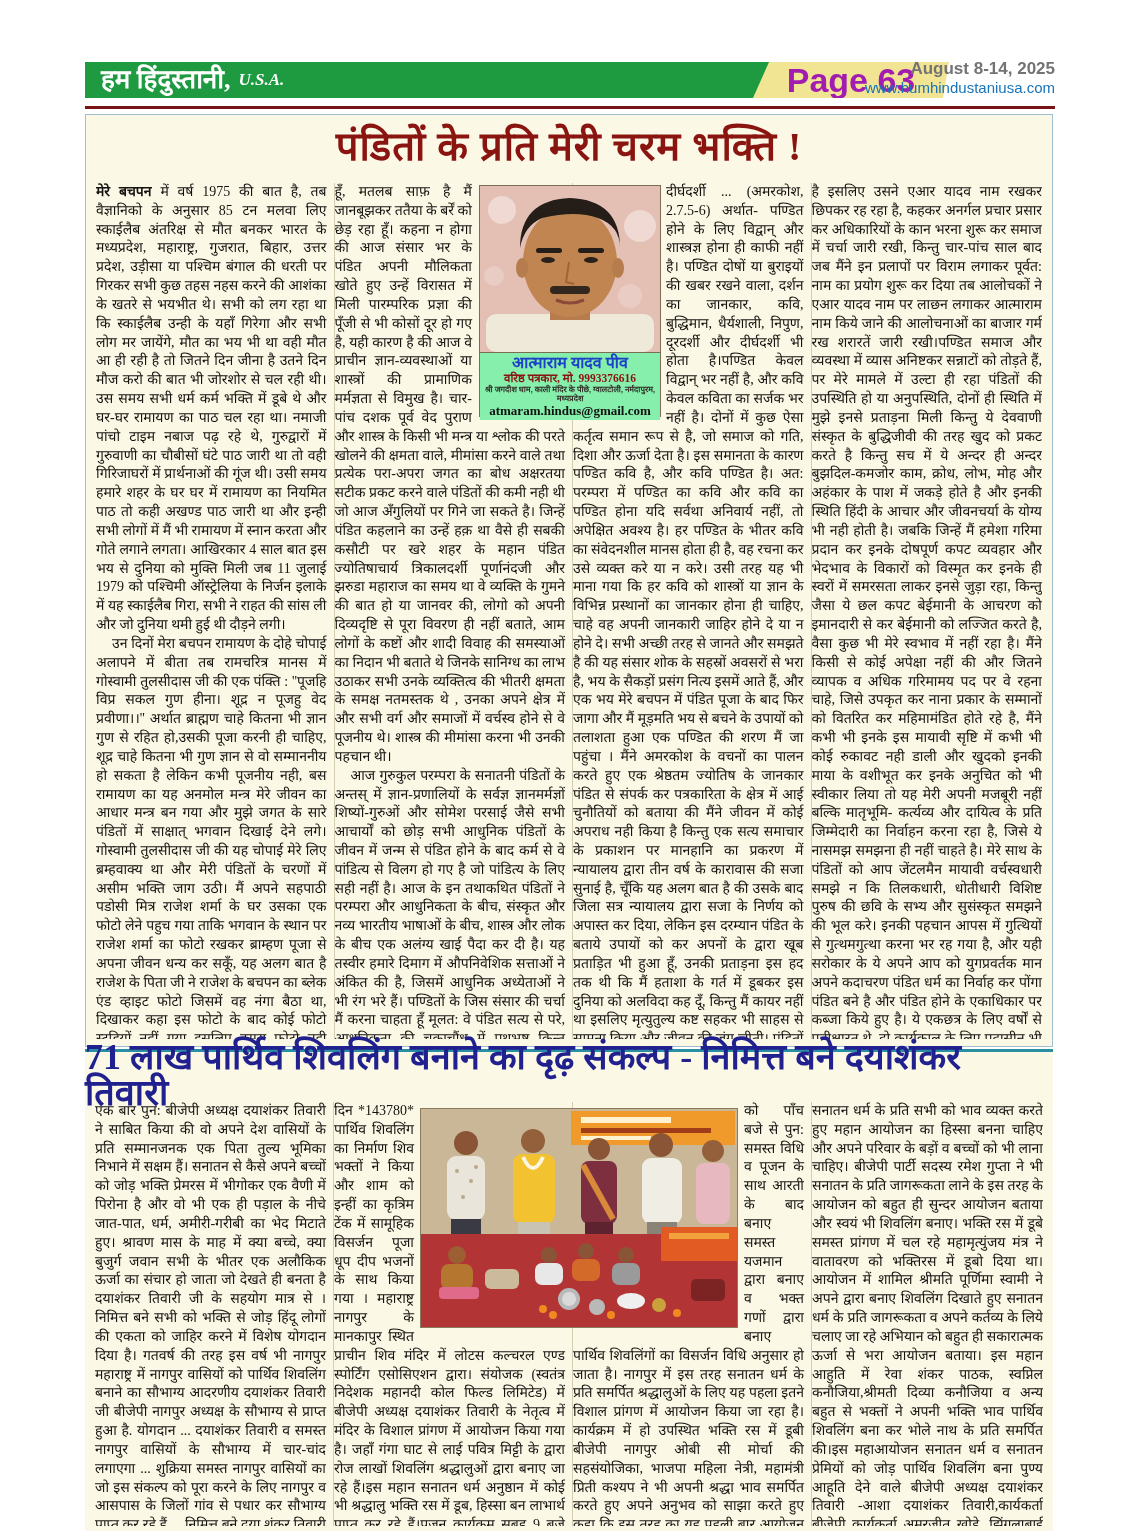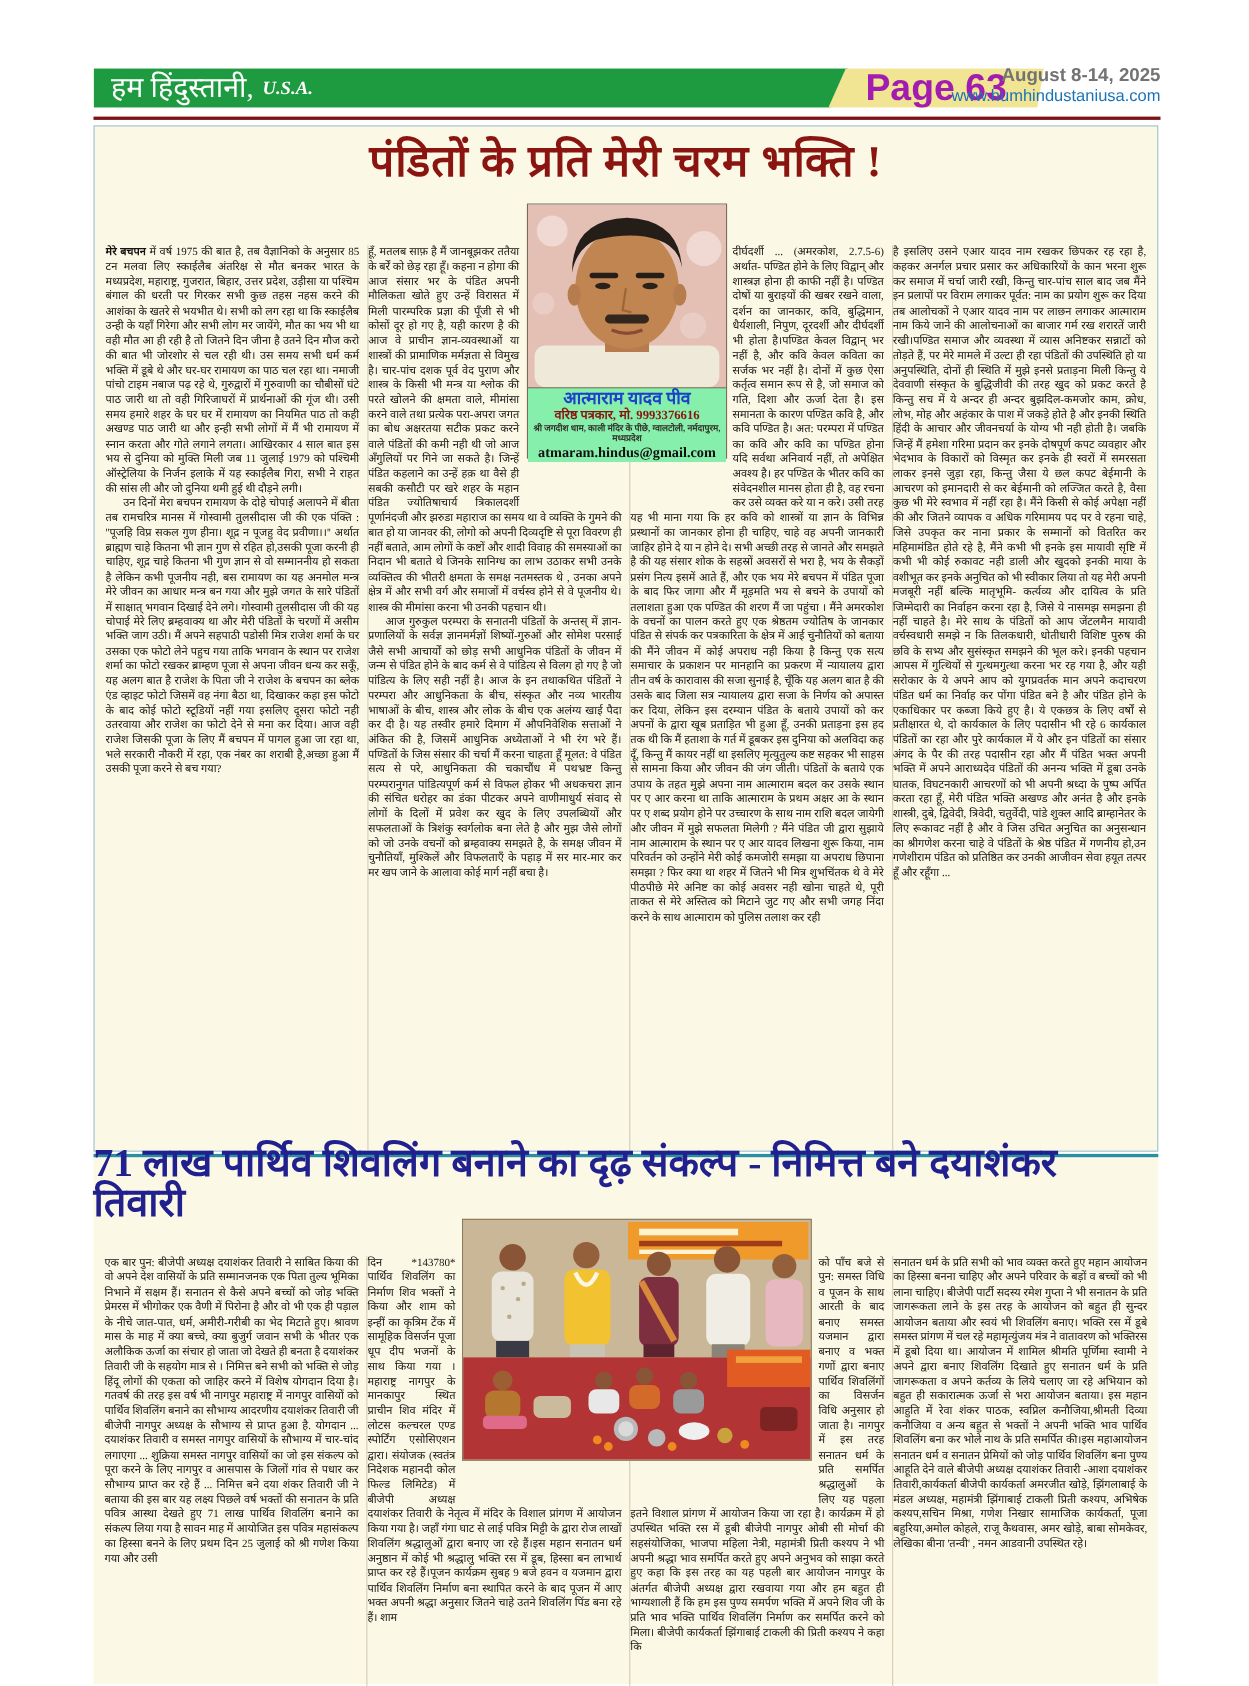--- a/index.html
+++ b/index.html
@@ -3,38 +3,38 @@
 <meta charset="utf-8">
 <style>
   html,body{margin:0;padding:0;background:#ffffff;}
   .page{position:relative;width:1135px;height:1533px;background:#ffffff;overflow:hidden;
         font-family:"Liberation Serif","DejaVu Serif",serif;color:#151310;}
   
   .header{position:absolute;left:85px;top:58px;width:970px;height:46px;}
   .masthead-bar{position:absolute;left:0;top:4px;width:686px;height:36px;background:#1e9b41;
         clip-path:polygon(0 0,100% 0,calc(100% - 16px) 100%,0 100%);
         display:flex;align-items:center;padding-left:16px;box-sizing:border-box;}
-  .masthead-title{color:#ffffff;font-weight:normal;font-size:26px;line-height:1;}
+  .masthead-title{color:#ffffff;font-weight:bold;font-size:26px;line-height:1;}
   .masthead-country{color:#ffffff;font-weight:bold;font-style:italic;font-size:17px;margin-left:8px;}
   .pagebox{position:absolute;left:668px;top:4px;width:196px;height:36px;background:#f1e594;
         clip-path:polygon(16px 0,100% 0,calc(100% - 6px) 100%,0 100%);
         display:flex;align-items:center;justify-content:center;}
   .pagebox span{font-family:"Liberation Sans","DejaVu Sans",sans-serif;font-weight:bold;font-size:34px;color:#a21caf;}
   .header-right{position:absolute;right:0;top:0;text-align:right;line-height:1.25;
         font-family:"Liberation Sans","DejaVu Sans",sans-serif;}
   .issue-date{color:#737373;font-weight:bold;font-size:17px;}
   .website{color:#1873b8;font-weight:normal;font-size:15px;}
   .top-rule{position:absolute;left:85px;top:106px;width:970px;height:3px;background:#7a1315;}
   
   .article1{position:absolute;left:85px;top:114px;width:968px;height:933px;background:#fcf8e6;
         border:1px solid #9fc0d0;box-sizing:border-box;}
   .headline1{height:64px;display:flex;align-items:center;justify-content:center;
         color:#8a1410;font-weight:bold;font-size:40px;line-height:1;letter-spacing:1px;}
   .cols{position:relative;margin:4px 10px 0 10px;display:flex;gap:8px;}
-  .col{width:231px;overflow:hidden;text-align:justify;font-size:10px;line-height:1.345;margin-top:40px;}
+  .col{width:231px;overflow:hidden;text-align:justify;font-size:14px;line-height:1.345;}
   .col-rule{border-right:1px solid #d4cdb2;padding-right:7px;margin-right:-8px;}
   .cols-a1 .col{height:856px;}
   .col p{margin:0;text-indent:16px;}
   .col p.first{text-indent:0;}
   .lead{font-weight:bold;}
   .spacer-r{float:right;width:87px;height:234px;margin-left:6px;}
   .spacer-l{float:left;width:87px;height:234px;margin-right:6px;}
   
   .photo1{position:absolute;left:383px;top:2px;width:182px;height:232px;background:#fff;
         border:1px solid #7b6c55;box-sizing:border-box;}

